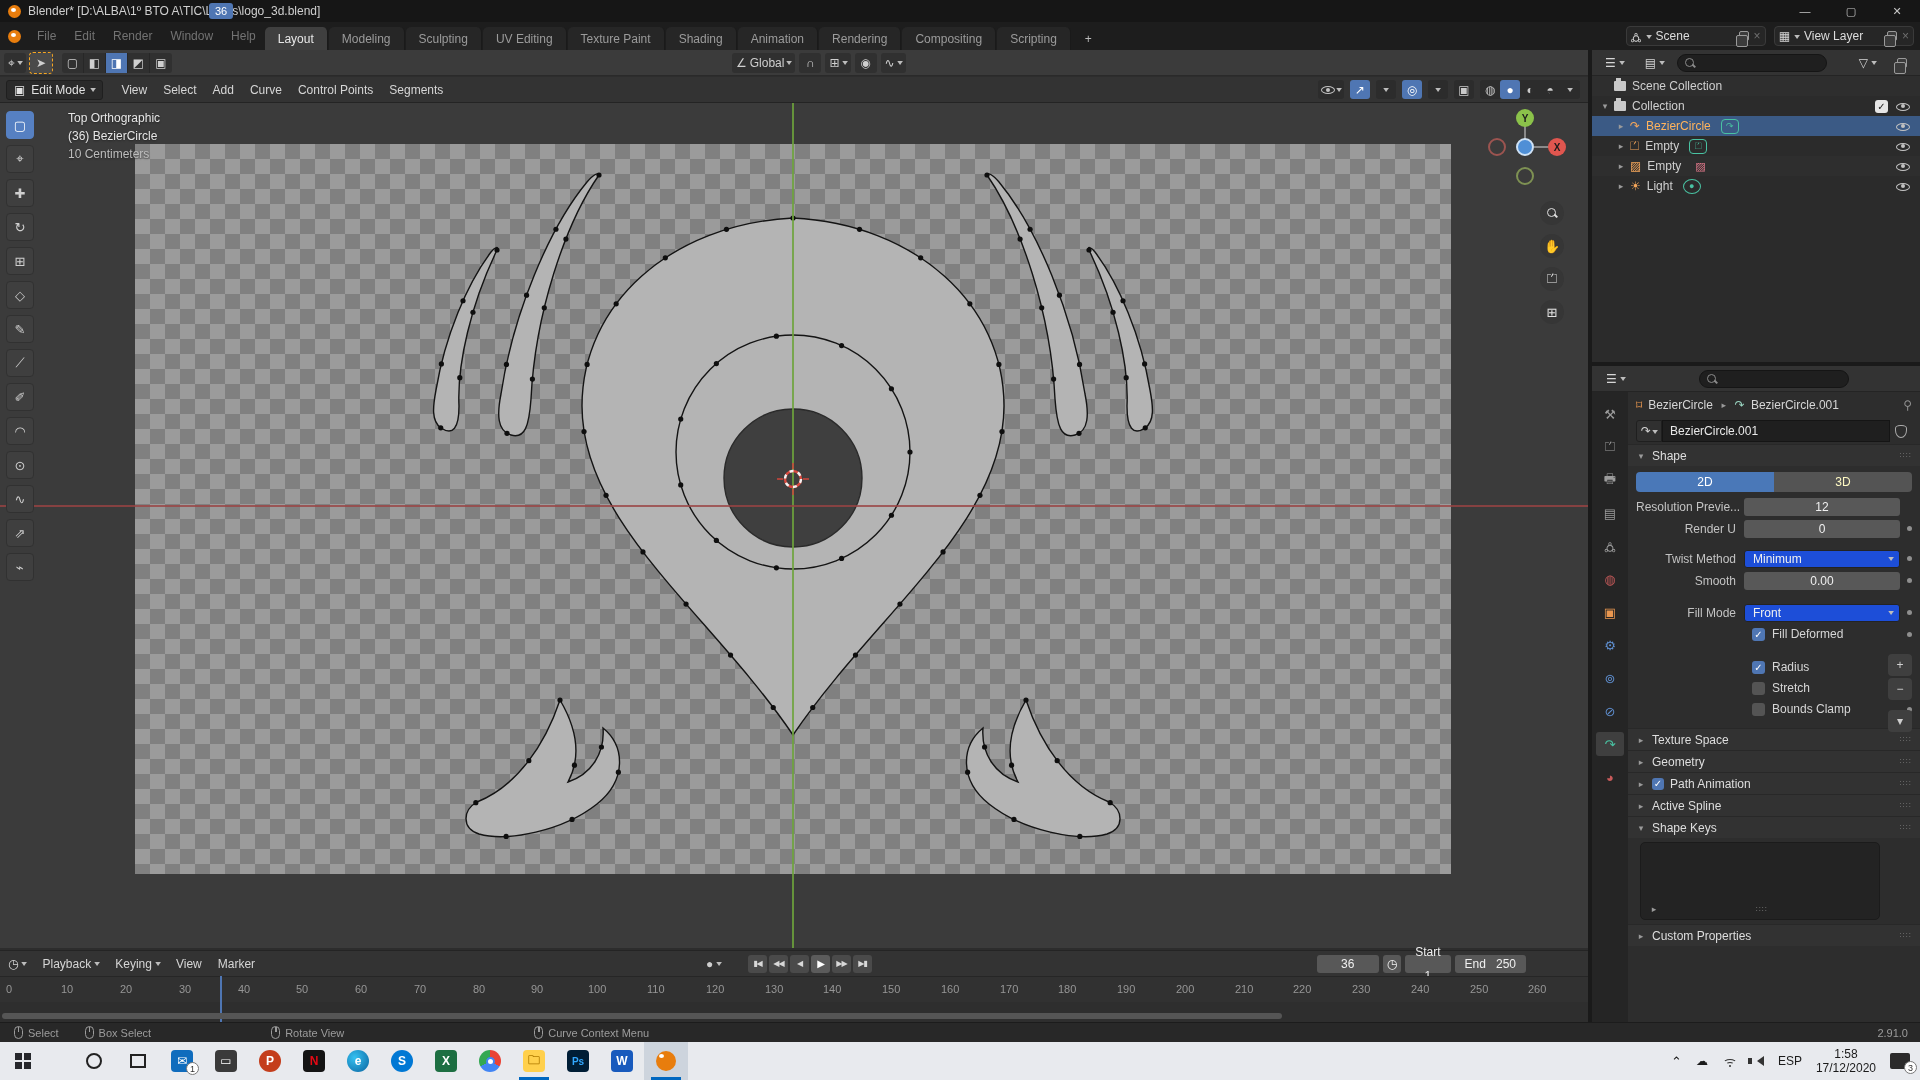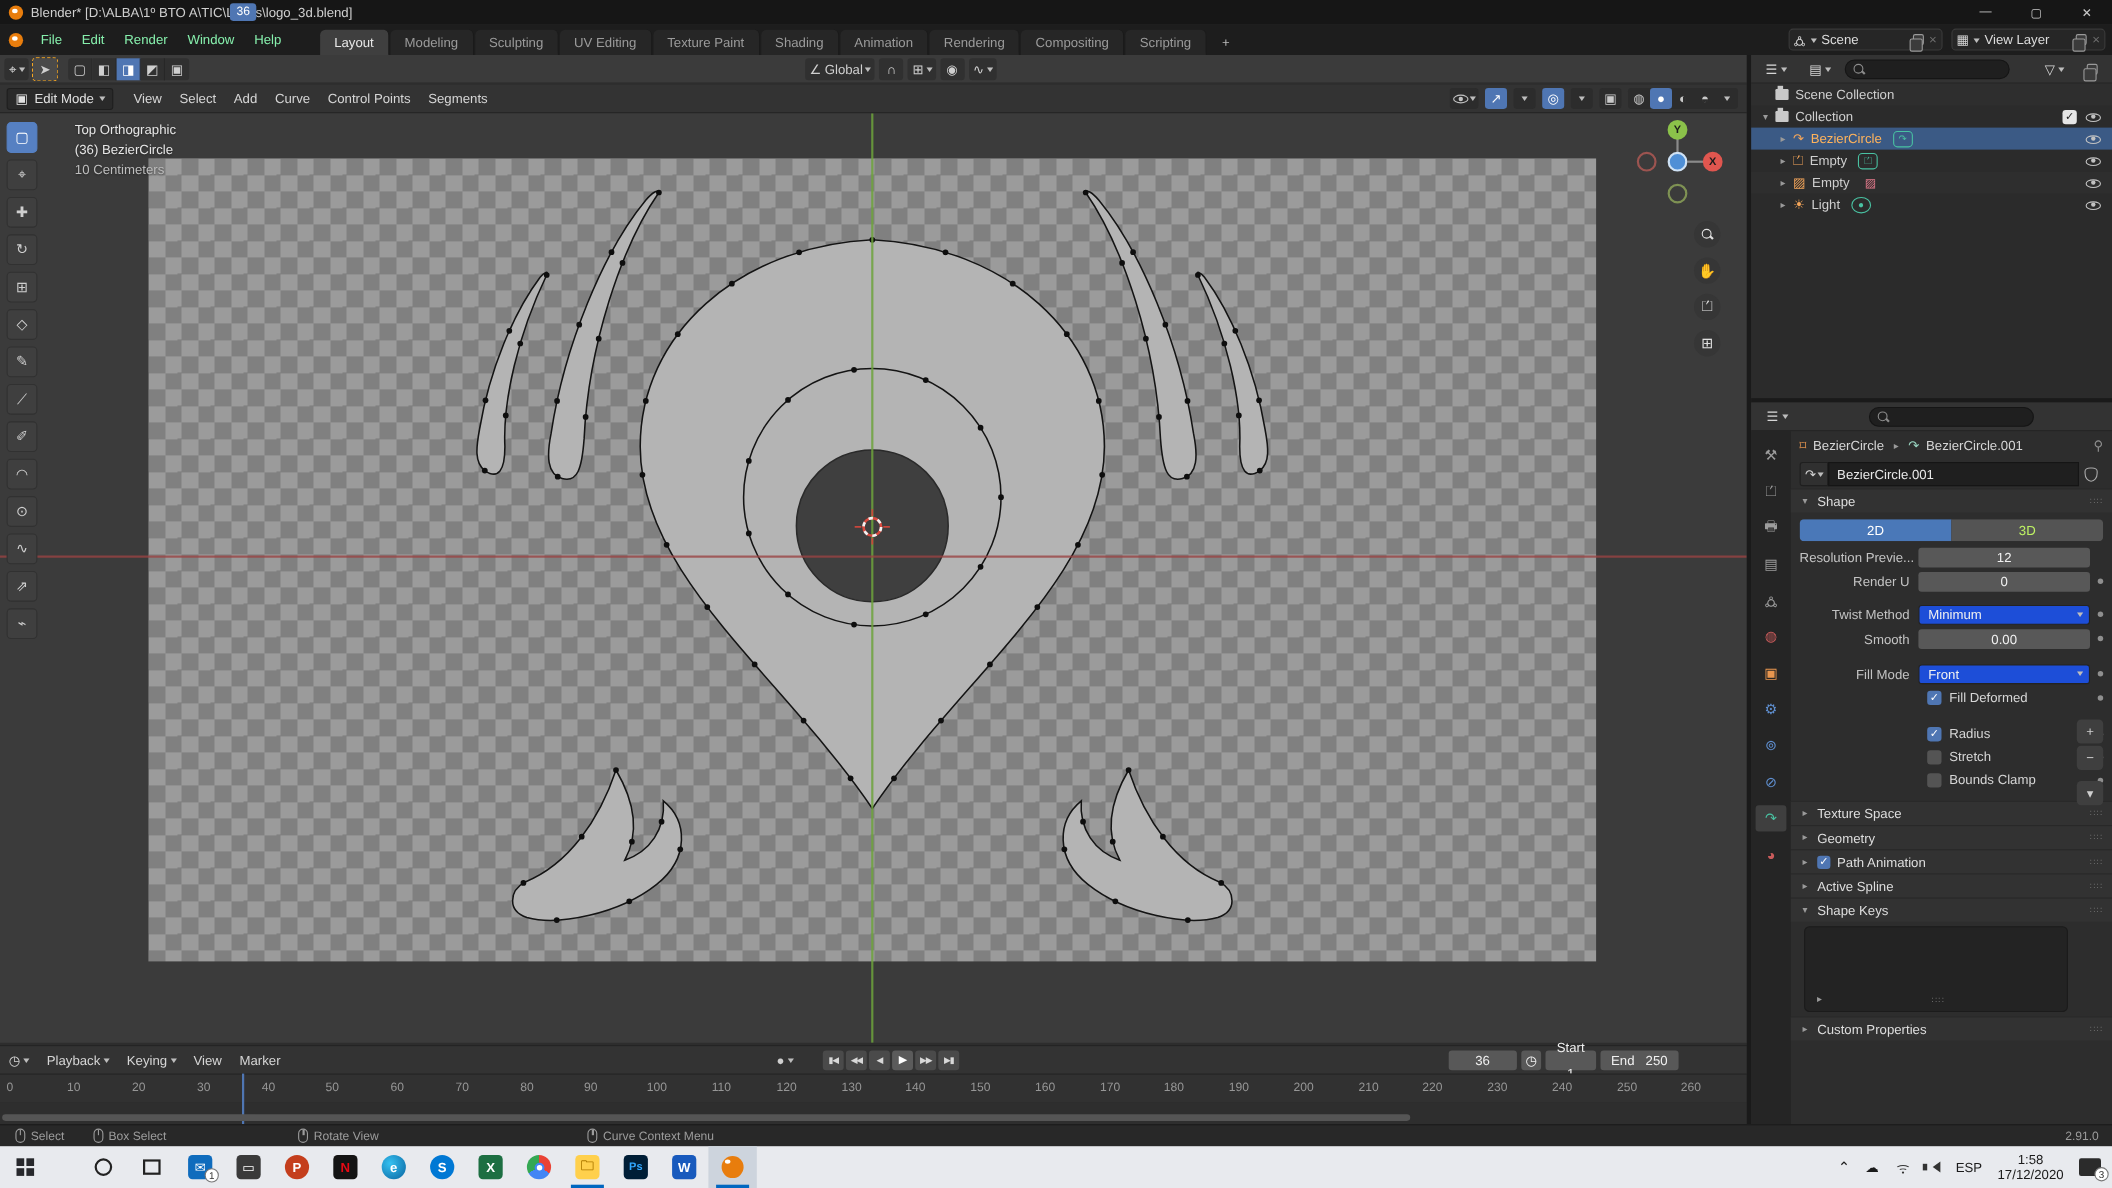--- a/index.html
+++ b/index.html
@@ -8,22 +8,22 @@
     font-family:"Liberation Sans","DejaVu Sans",sans-serif;font-size:12px;color:#d4d4d4;background:#2d2d2d;}
   .abs{position:absolute;}
   
   .titlebar{position:absolute;left:0;top:0;width:1920px;height:22px;background:#161616;display:flex;align-items:center;color:#cfcfcf;}
   .blender-ball{width:13px;height:13px;border-radius:50%;background:#e87d0d;position:relative;margin:0 7px 0 8px;}
   .blender-ball::after{content:'';position:absolute;left:3px;top:3px;width:5px;height:4px;border-radius:50%;background:#fff;}
   .wincaps{margin-left:auto;display:flex;height:22px;}
   .wincap{width:46px;height:22px;display:flex;align-items:center;justify-content:center;color:#c8c8c8;font-size:11px;}
   
   .menubar{position:absolute;left:0;top:22px;width:1920px;height:28px;background:#1d1d1d;display:flex;align-items:center;}
-  .menu-item{padding:0 9px;color:#86efac;line-height:28px;}
-  .tabs{display:flex;align-items:flex-end;height:28px;margin-left:26px;}
+  .menu-item{padding:0 9px;color:#737373;line-height:28px;}
+  .tabs{display:flex;align-items:flex-end;height:28px;}
   .tab{padding:5px 13px 4px;color:#9b9b9b;background:#262626;border-right:1px solid #1a1a1a;border-radius:5px 5px 0 0;margin-right:1px;}
   .tab.active{background:#3f3f3f;color:#e8e8e8;}
   .tab.addtab{background:transparent;border:none;color:#bbb;}
   .idblocks{margin-left:auto;display:flex;gap:8px;margin-right:6px;}
   .idblock{display:flex;align-items:center;background:#262626;border:1px solid #3a3a3a;border-radius:4px;height:20px;padding:0 4px;gap:5px;}
   .idblock .txt{color:#dcdcdc;min-width:78px;}
   .dupes{position:relative;width:10px;height:10px;border:1px solid #9a9a9a;border-radius:2px;background:#3b3b3b;}
   .dupes::after{content:'';position:absolute;left:-4px;top:3px;width:10px;height:10px;border:1px solid #9a9a9a;border-radius:2px;background:#3b3b3b;}
   .dimx{color:#6f6f6f;}
   
@@ -109,21 +109,21 @@
   .ptab.active{background:#3f3f3f;}
   .pr-body{position:absolute;left:36px;top:26px;width:292px;height:630px;}
   .crumbs{display:flex;align-items:center;gap:6px;height:26px;padding:0 8px;color:#d6d6d6;}
   .namefield{display:flex;align-items:center;margin:2px 8px;height:22px;gap:0;}
   .namefield .nf-ico{background:#303030;border:1px solid #1f1f1f;border-radius:3px 0 0 3px;height:22px;display:flex;align-items:center;padding:0 4px;gap:2px;}
   .namefield .nf-txt{flex:1;background:#1f1f1f;border:1px solid #151515;height:22px;display:flex;align-items:center;padding:0 7px;color:#e8e8e8;}
   .shield{width:12px;height:13px;border:1.4px solid #aaa;border-radius:6px 6px 7px 7px/4px 4px 9px 9px;margin:0 5px;}
   .panelhead{display:flex;align-items:center;gap:6px;height:22px;padding:0 8px;color:#dedede;background:#323232;border-top:1px solid #282828;position:relative;}
   .grip{position:absolute;right:8px;color:#6e6e6e;font-size:8px;letter-spacing:1px;}
   .dim23{display:flex;margin:6px 8px 4px;height:20px;border-radius:4px;overflow:hidden;}
-  .dim23 div{flex:1;display:flex;align-items:center;justify-content:center;color:#bef264;background:#545454;}
+  .dim23 div{flex:1;display:flex;align-items:center;justify-content:center;color:#fef9c3;background:#545454;}
   .dim23 .on{background:#4a78b8;color:#fff;}
   .prow{display:flex;align-items:center;height:21px;margin:1px 8px;}
   .prow .lbl{width:108px;text-align:right;padding-right:8px;color:#c3c3c3;white-space:nowrap;overflow:hidden;}
   .prow .val{flex:1;background:#585858;border-radius:3px;height:18px;display:flex;align-items:center;justify-content:center;color:#f0f0f0;position:relative;}
   .prow .val.drop{background:#1d4ed8;border:1px solid #232323;justify-content:flex-start;padding-left:8px;}
   .prow .val.drop .caret{position:absolute;right:6px;}
   .adot{width:5px;height:5px;border-radius:50%;background:#8f8f8f;margin-left:7px;}
   .adot.hidden{visibility:hidden;}
   .chkrow{display:flex;align-items:center;height:20px;margin:1px 8px 1px 124px;gap:7px;color:#d6d6d6;}
   .chkrow .adot{margin-left:auto;margin-right:0;}

